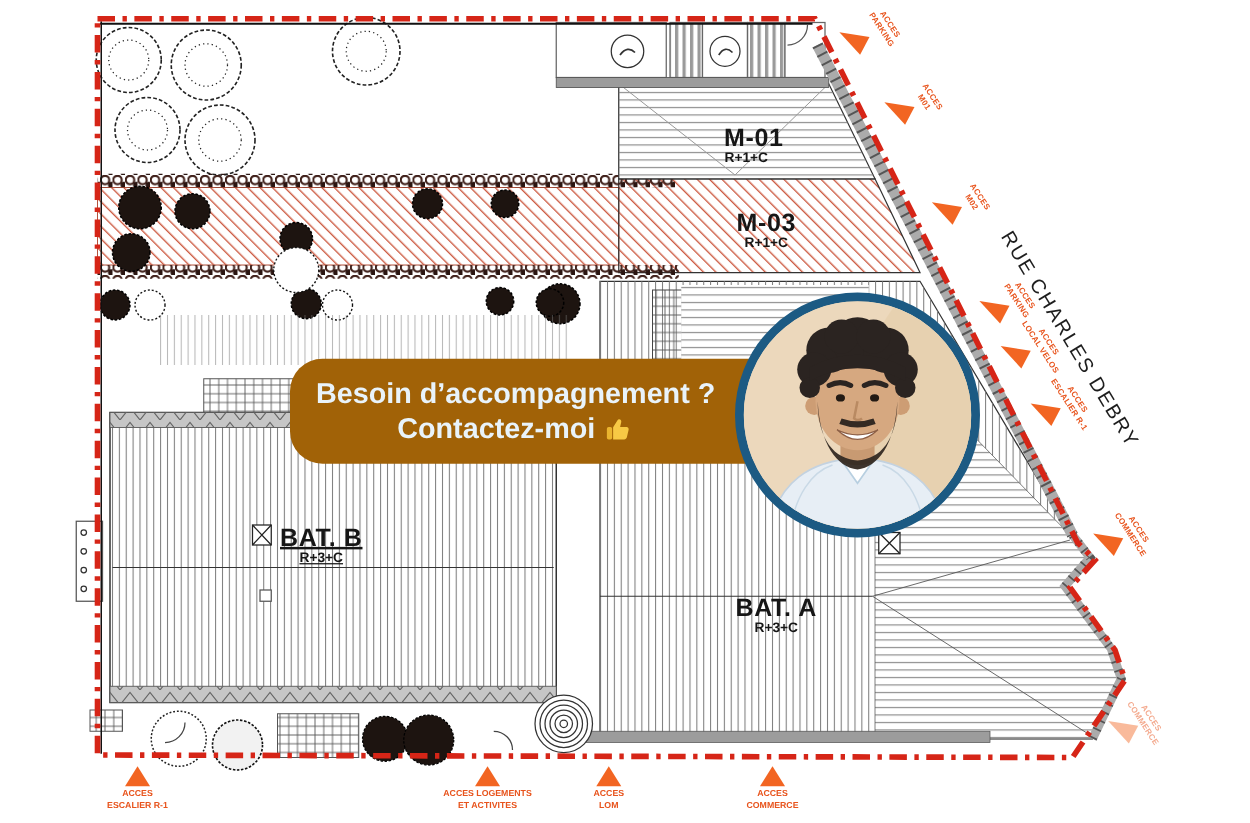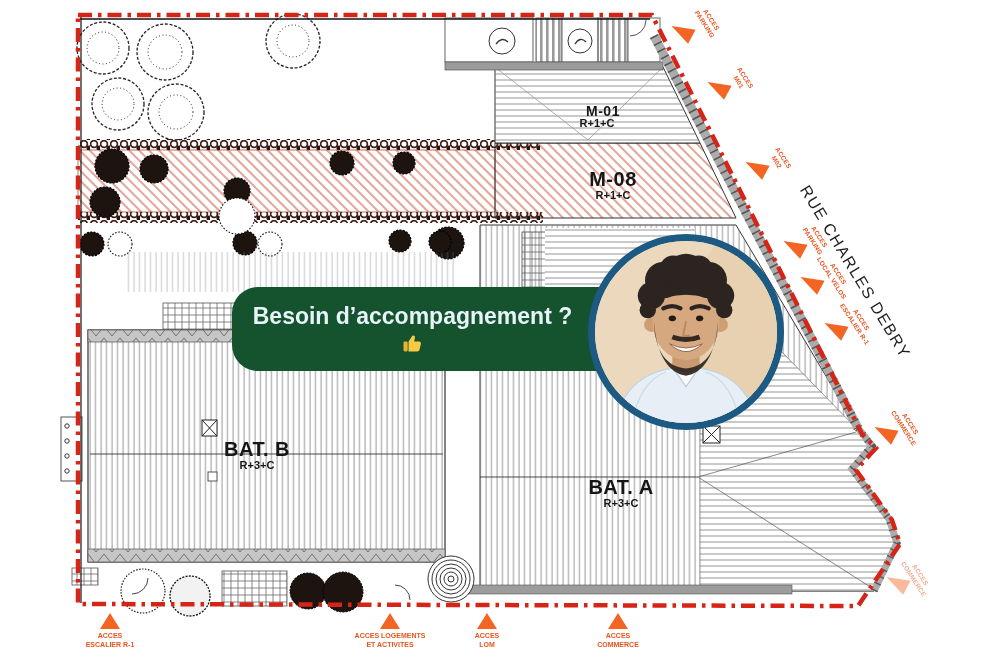--- a/index.html
+++ b/index.html
@@ -11,28 +11,28 @@
           font-weight:bold;font-size:6.5px;line-height:1.2;color:#e8541d;
           text-align:center;white-space:pre-line;letter-spacing:.2px;z-index:3;}
   .alabel.light{opacity:.5;}
   .blabel{position:absolute;transform:translate(-50%,0);
           font-weight:bold;font-size:7px;line-height:1.25;color:#e8541d;
           text-align:center;white-space:pre-line;z-index:3;}
   .bldg{position:absolute;transform:translate(-50%,-50%);font-weight:bold;
         color:#161616;text-align:center;white-space:nowrap;z-index:2;}
   .bldg .nm{font-size:20px;letter-spacing:.5px;}
   .bldg .fl{font-size:11px;margin-top:-2px;}
-  .bldg.small .nm{font-size:14px;padding-left:12px;}
+  .bldg.small .nm{font-size:20px;padding-left:12px;}
   #street-name{position:absolute;left:855px;top:272px;
         transform:translate(-50%,-50%) rotate(59deg);transform-origin:center;
         font-size:16px;font-weight:500;color:#1d1d1d;letter-spacing:1.5px;
         white-space:nowrap;z-index:2;}
 
   #banner{position:absolute;left:232px;top:287px;width:416px;height:84px;
-        background:#14532d;border-radius:26px;z-index:5;
+        background:#a16207;border-radius:26px;z-index:5;
         display:flex;flex-direction:column;justify-content:center;align-items:center;
         padding-right:55px;box-sizing:border-box;}
   #banner .l1{color:#e9f3fa;font-weight:bold;font-size:23px;line-height:1.2;}
   #banner .l2{color:#e9f3fa;font-weight:bold;font-size:23px;line-height:1.2;
         display:flex;align-items:center;gap:7px;}
 
   #avatar{position:absolute;left:588px;top:234px;width:182px;height:182px;
         border:7px solid #1c5a83;border-radius:50%;overflow:hidden;
         background:#ecd8bc;z-index:6;}
 </style>
@@ -210,24 +210,24 @@
       <path d="M0 -9 L10 7 L-10 7 Z" transform="translate(487,622)"></path>
       <path d="M0 -9 L10 7 L-10 7 Z" transform="translate(618,622)"></path>
     </g>
   </svg>
 
   <div class="bldg small" style="left:597px;top:116px;">
     <div class="nm">M-01</div>
     <div class="fl">R+1+C</div>
   </div>
   <div class="bldg" style="left:613px;top:184px;">
-    <div class="nm">M-08</div>
+    <div class="nm">M-03</div>
     <div class="fl">R+1+C</div>
   </div>
-  <div class="bldg" style="left:257px;top:454px;">
+  <div class="bldg" style="left:257px;top:436px;text-decoration:underline;">
     <div class="nm">BAT. B</div>
     <div class="fl">R+3+C</div>
   </div>
   <div class="bldg" style="left:621px;top:492px;">
     <div class="nm">BAT. A</div>
     <div class="fl">R+3+C</div>
   </div>
 
   <div id="street-name">RUE CHARLES DEBRY</div>
 
@@ -253,20 +253,21 @@
   <div class="blabel" style="left:390px;top:632px;">ACCES LOGEMENTS
 ET ACTIVITES</div>
   <div class="blabel" style="left:487px;top:632px;">ACCES
 LOM</div>
   <div class="blabel" style="left:618px;top:632px;">ACCES
 COMMERCE</div>
 
   <div id="banner">
     <div class="l1">Besoin d’accompagnement ?</div>
     <div class="l2">
+      <span>Contactez-moi</span>
       <svg width="24" height="24" viewBox="0 0 24 24">
         <rect x="2.5" y="10.5" width="4.2" height="10" rx="1.4" fill="#eab42f"></rect>
         <path d="M7.5 20.5 h8.8 c1.1 0 2-.7 2.2-1.7 l1.4-6.1 c.25-1.1-.6-2.1-1.7-2.1 h-5.1 l.9-4.1 c.25-1.1-.6-2.1-1.7-2.1 -.6 0-1.1.3-1.4.9 L7.5 10.8 Z" fill="#f7c945"></path>
       </svg>
     </div>
   </div>
 
   <div id="avatar">
     <svg width="182" height="182" viewBox="0 0 200 200">
       <rect width="200" height="200" fill="#ecd8bc"></rect>

